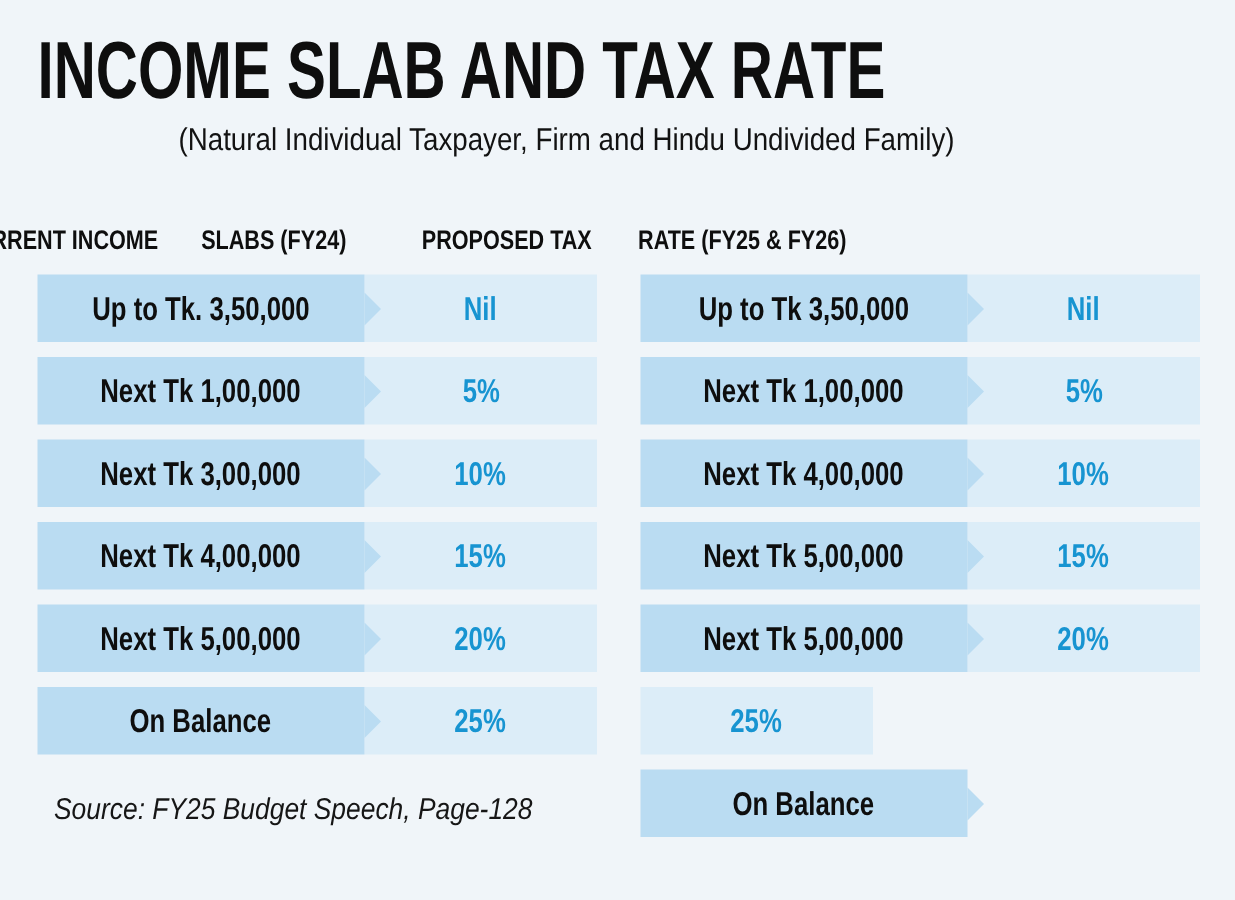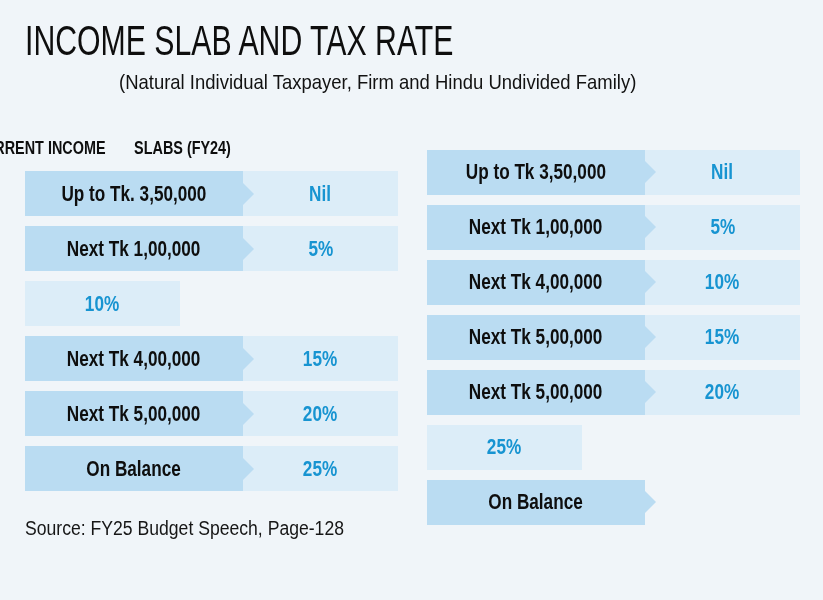--- a/index.html
+++ b/index.html
@@ -11,21 +11,21 @@
   }
   *{box-sizing:border-box;margin:0;padding:0;}
   html,body{width:823px;height:600px;overflow:hidden;}
   body{
     background:var(--bg);
     font-family:"Liberation Sans", sans-serif;
     color:var(--ink);
   }
   .page{padding:20px 23px 0 25px;width:823px;height:600px;}
   .title{
-    font-size:42px;line-height:1.02;font-weight:400;letter-spacing:0;
+    font-size:54px;line-height:1.02;font-weight:700;letter-spacing:0;
     white-space:nowrap;
   }
   .title .cond{display:inline-block;transform:scaleX(.72);transform-origin:left center;}
   .subtitle{
     margin-top:7px;font-size:21px;font-weight:400;white-space:nowrap;color:#121212;text-align:center;
   }
   .subtitle .cond{display:inline-block;transform:scaleX(.88);transform-origin:left center;}
 
   .tables{display:flex;gap:29px;margin-top:44px;}
   .tcol{display:flex;flex-direction:column;}
@@ -49,21 +49,21 @@
   }
   .cell-slab::after{
     content:"";position:absolute;left:100%;top:50%;transform:translateY(-50%);
     border-top:11px solid transparent;border-bottom:11px solid transparent;
     border-left:11px solid var(--slab);z-index:1;
   }
   .cell-rate{
     width:155px;background:var(--rate);color:var(--blue);
   }
   .source{
-    margin-top:26px;font-size:20px;color:#161616;white-space:nowrap;
+    margin-top:26px;font-style:italic;font-size:20px;color:#161616;white-space:nowrap;text-align:right;
   }
   .source .cond{display:inline-block;transform:scaleX(.88);transform-origin:left center;}
 </style>
 </head>
 <body>
 
 <div class="page">
 
   <h1 class="title"><span class="cond">INCOME SLAB AND TAX RATE</span></h1>
 
@@ -89,20 +89,23 @@
           </div>
           <div class="trow">
             <div class="cell cell-slab">
               <span class="cond">Next Tk 1,00,000</span>
             </div>
             <div class="cell cell-rate">
               <span class="cond">5%</span>
             </div>
           </div>
           <div class="trow">
+            <div class="cell cell-slab">
+              <span class="cond">Next Tk 3,00,000</span>
+            </div>
             <div class="cell cell-rate">
               <span class="cond">10%</span>
             </div>
           </div>
           <div class="trow">
             <div class="cell cell-slab">
               <span class="cond">Next Tk 4,00,000</span>
             </div>
             <div class="cell cell-rate">
               <span class="cond">15%</span>
@@ -123,20 +126,24 @@
             <div class="cell cell-rate">
               <span class="cond">25%</span>
             </div>
           </div>
         </div>
       <div class="source"><span class="cond">Source: FY25 Budget Speech, Page-128</span></div>
     </section>
 
     <section class="tcol">
       <div class="thead">
+        <div class="hcell w-rate">
+          <span class="cond">PROPOSED TAX</span>
+          <span class="cond">RATE (FY25 &amp; FY26)</span>
+        </div>
       </div>
       <div class="tbody">
           <div class="trow">
             <div class="cell cell-slab">
               <span class="cond">Up to Tk 3,50,000</span>
             </div>
             <div class="cell cell-rate">
               <span class="cond">Nil</span>
             </div>
           </div>

